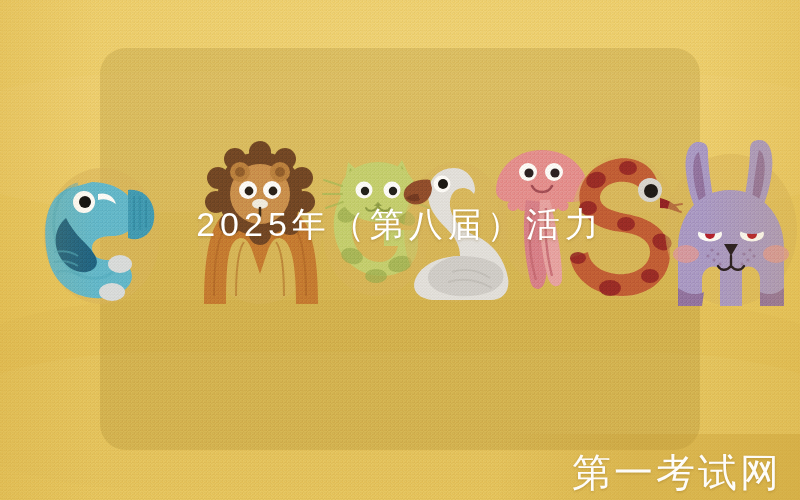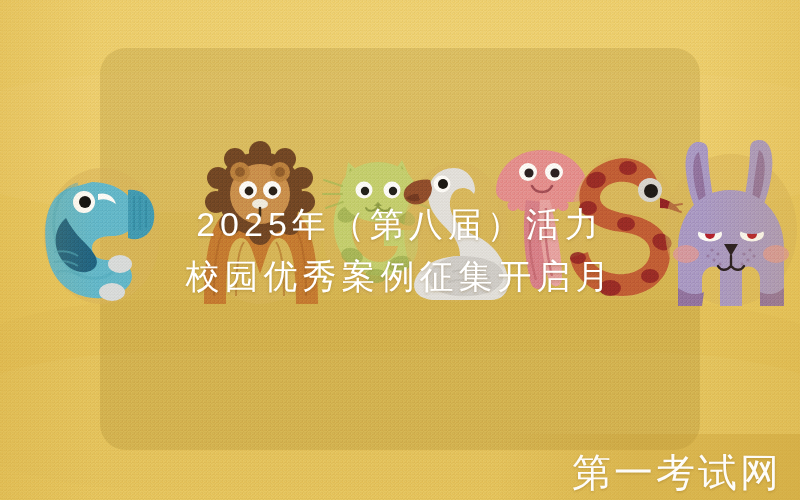--- a/index.html
+++ b/index.html
@@ -326,19 +326,18 @@
     </div>
 
   </div>
 
   <div class="grain"></div>
   <div class="grain2"></div>
   <div class="vignette"></div>
 
   <div class="title-block">
     <span class="title-line">2025年（第八届）活力</span>
-    <span class="title-line">校园优秀案例征集开启月</span>
   </div>
 
   <div class="wm-shade"></div>
   <div class="watermark">第一考试网</div>
 
 </div>
 
 </body></html>

